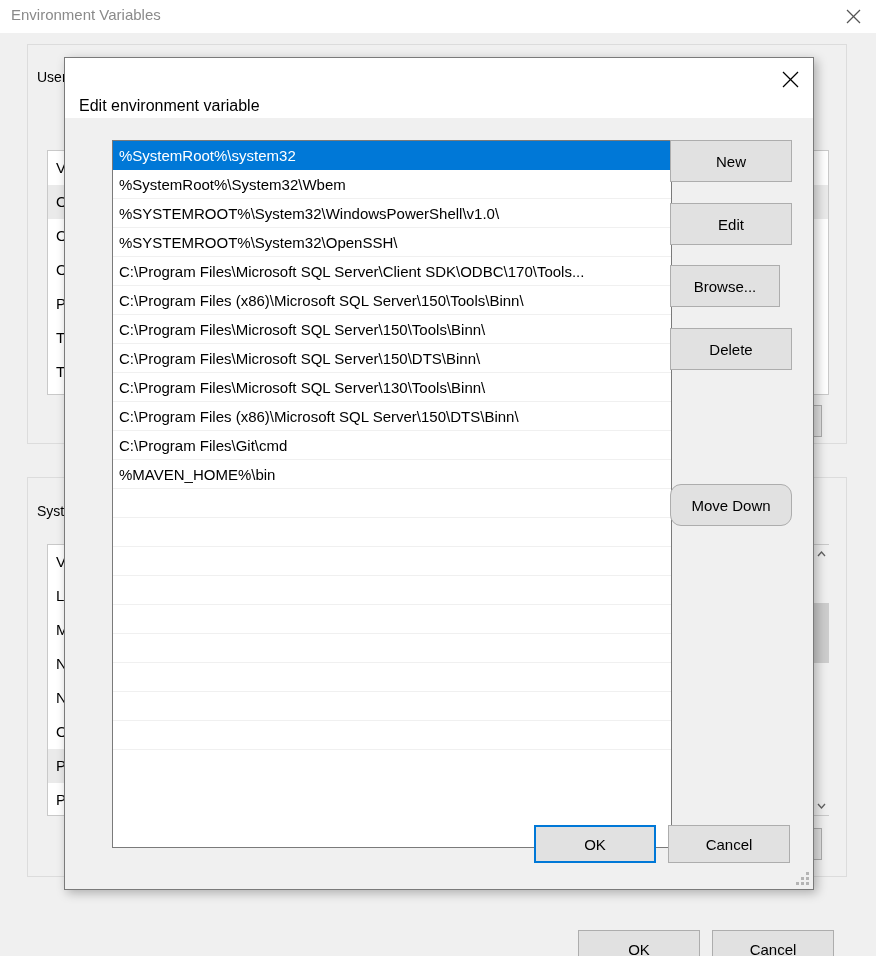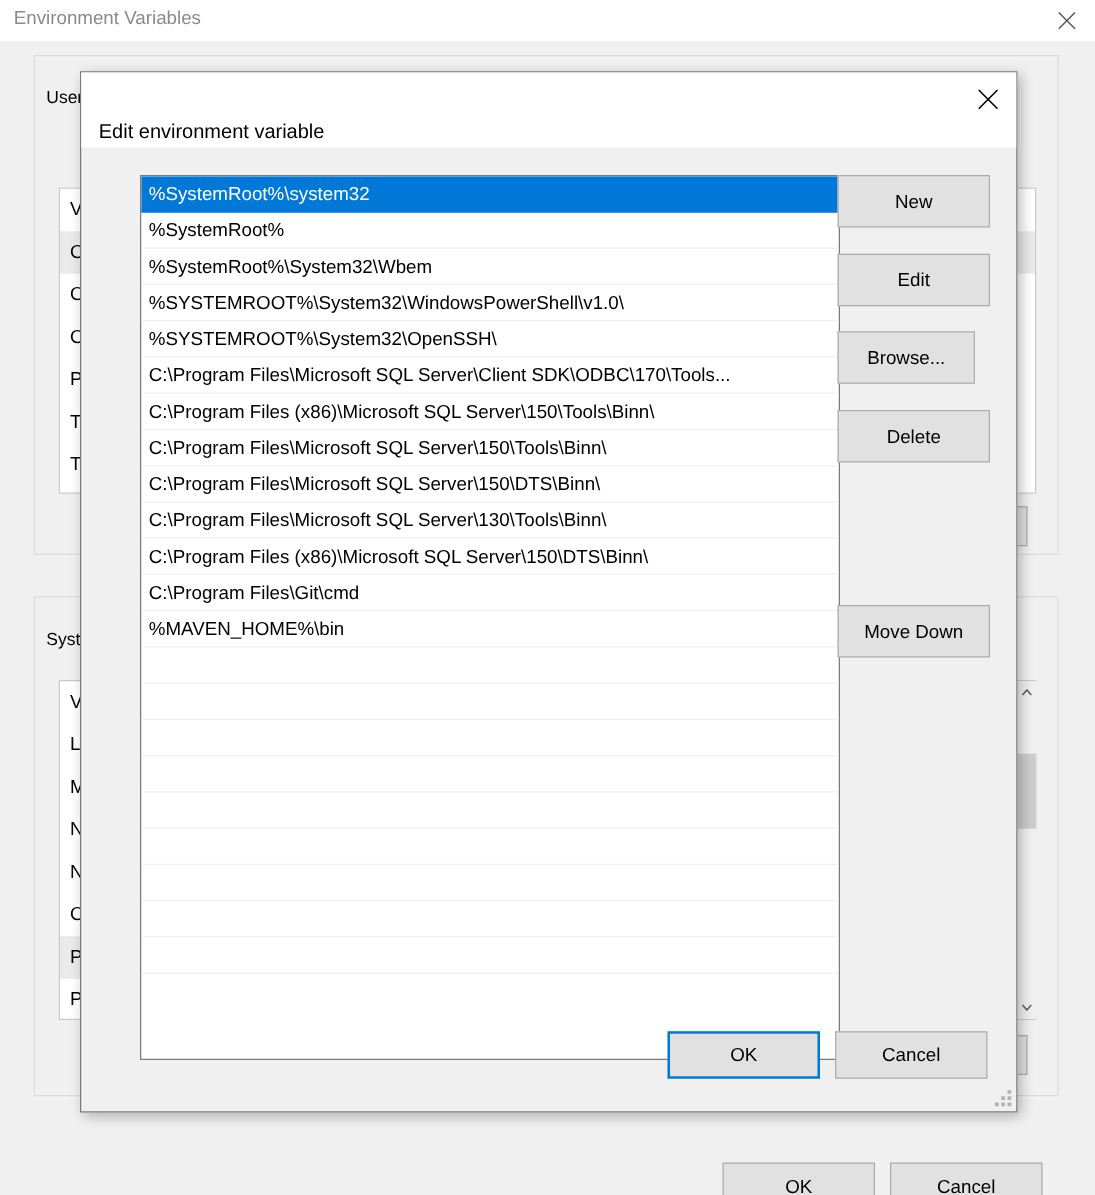--- a/index.html
+++ b/index.html
@@ -220,21 +220,21 @@
     white-space: nowrap;
   }
   .dlg-button.default {
     border: 2px solid #0078d7;
   }
   #btn-new       { left: 605px; top: 82px;  width: 122px; height: 42px; }
   #btn-edit      { left: 605px; top: 145px; width: 122px; height: 42px; }
   #btn-browse    { left: 605px; top: 207px; width: 110px; height: 42px; }
   #btn-delete    { left: 605px; top: 270px; width: 122px; height: 42px; text-align: center; }
   #btn-move-up   { left: 605px; top: 364px; width: 122px; height: 42px; }
-  #btn-move-down { left: 605px; top: 426px; width: 122px; height: 42px; }
+  #btn-move-down { left: 605px; top: 426px; width: 122px; height: 42px; border-radius: 11px; }
   #btn-edit-text { left: 605px; top: 519px; width: 122px; height: 42px; }
 
   #btn-ok     { left: 469px; top: 767px; width: 122px; height: 38px; }
   #btn-cancel { left: 603px; top: 767px; width: 122px; height: 38px; }
 
   
   #resize-grip {
     position: absolute;
     right: 3px; bottom: 3px;
     width: 14px; height: 14px;
@@ -321,21 +321,20 @@
     <div id="modal-close-btn">
       <svg width="17" height="17" viewBox="0 0 17 17" aria-hidden="true">
         <line x1="1" y1="1" x2="16" y2="16" stroke="#000" stroke-width="1.3"></line>
         <line x1="16" y1="1" x2="1" y2="16" stroke="#000" stroke-width="1.3"></line>
       </svg>
     </div>
   </div>
 
   <div id="path-list">
     <div class="path-row selected">%SystemRoot%\system32</div>
-    <div class="path-row">%SystemRoot%</div>
     <div class="path-row">%SystemRoot%\System32\Wbem</div>
     <div class="path-row">%SYSTEMROOT%\System32\WindowsPowerShell\v1.0\</div>
     <div class="path-row">%SYSTEMROOT%\System32\OpenSSH\</div>
     <div class="path-row">C:\Program Files\Microsoft SQL Server\Client SDK\ODBC\170\Tools...</div>
     <div class="path-row">C:\Program Files (x86)\Microsoft SQL Server\150\Tools\Binn\</div>
     <div class="path-row">C:\Program Files\Microsoft SQL Server\150\Tools\Binn\</div>
     <div class="path-row">C:\Program Files\Microsoft SQL Server\150\DTS\Binn\</div>
     <div class="path-row">C:\Program Files\Microsoft SQL Server\130\Tools\Binn\</div>
     <div class="path-row">C:\Program Files (x86)\Microsoft SQL Server\150\DTS\Binn\</div>
     <div class="path-row">C:\Program Files\Git\cmd</div>

